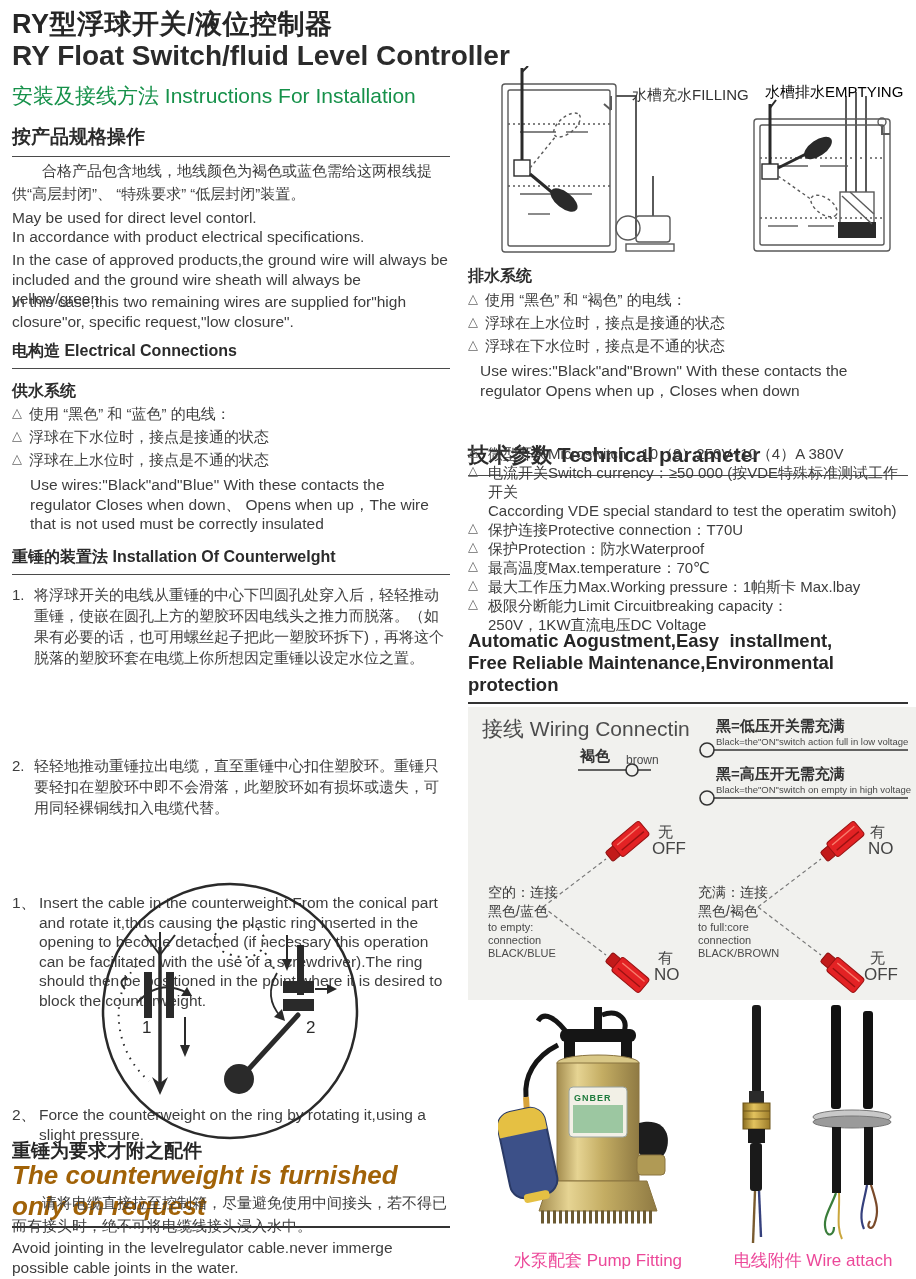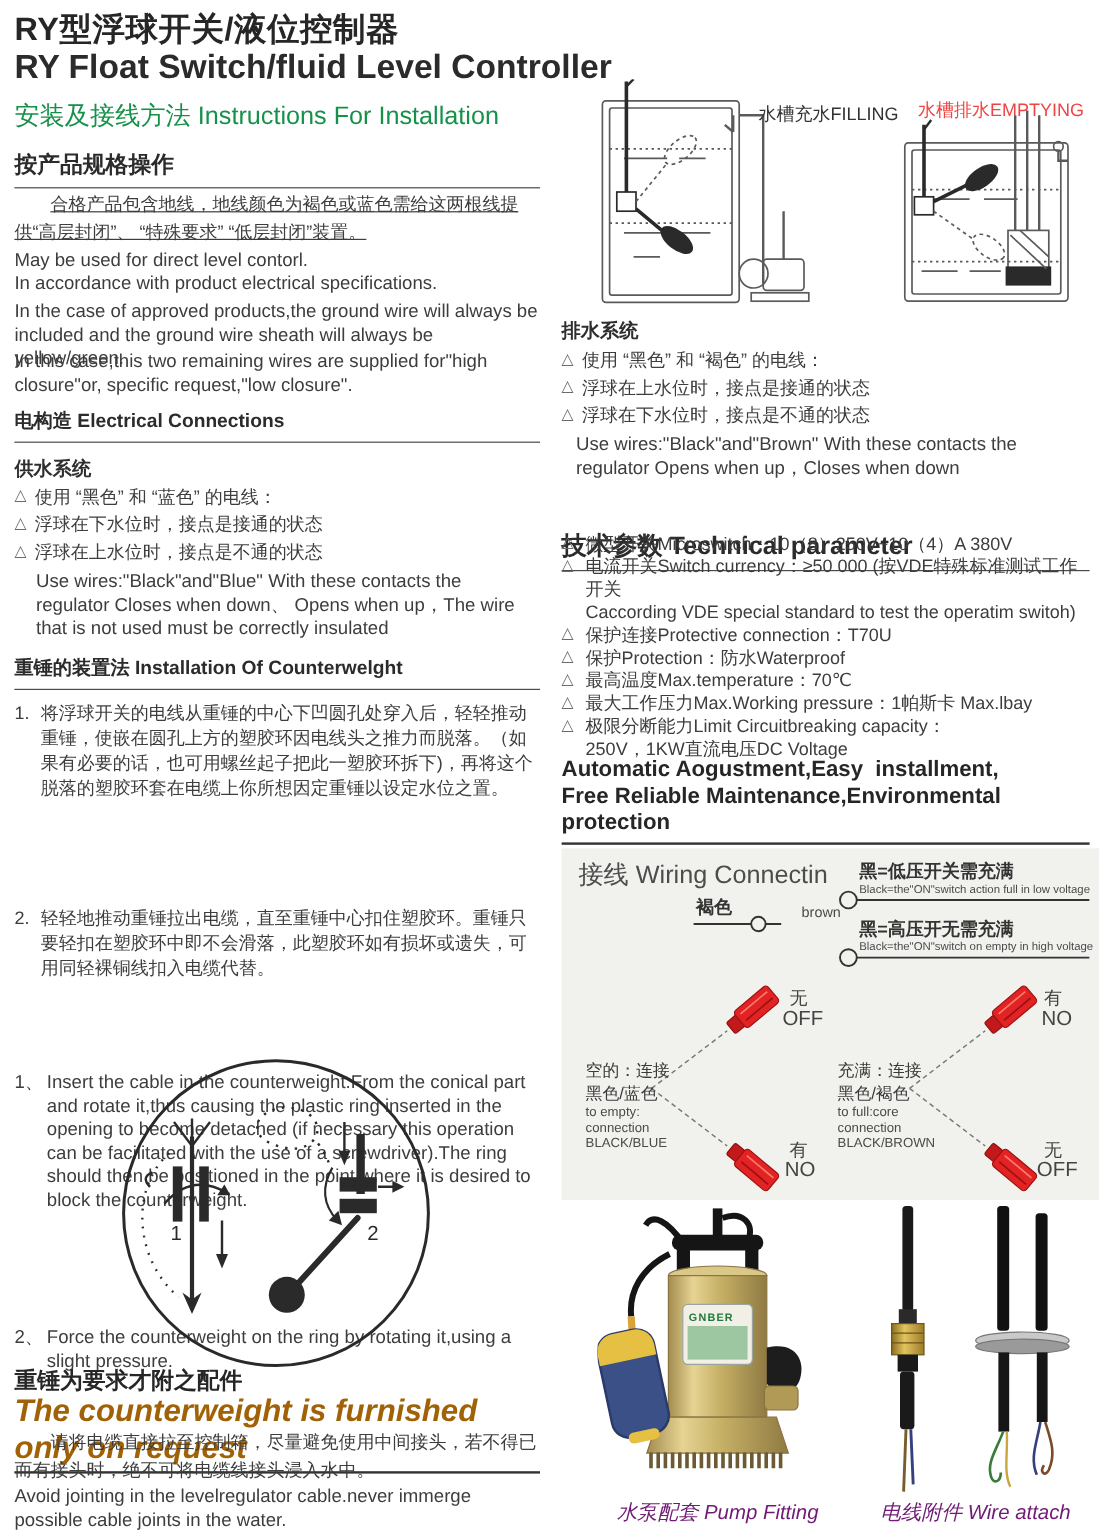--- a/index.html
+++ b/index.html
@@ -31,33 +31,33 @@
   .promo-en{font-size:18.5px;font-weight:bold;color:#262626;line-height:22px;white-space:pre-wrap;}
   .panel{position:absolute;left:0;top:707px;width:523px;height:293px;background:#f1f1ee;}
   .panel .t{position:absolute;white-space:nowrap;}
   .wire-head{font-size:21px;color:#4c4c4c;}
   .sw-cn{font-size:15px;color:#333;}
   .sw-en{font-size:9.5px;color:#4a4a4a;}
   .onoff-cn{font-size:15px;color:#444;}
   .onoff-en{font-size:17px;color:#444;}
   .grp-cn{font-size:14px;color:#3a3a3a;line-height:19px;}
   .grp-en{font-size:11px;color:#4a4a4a;line-height:13px;}
-  .caption{font-size:17px;color:#701a75;text-align:center;font-style:italic;}
+  .caption{font-size:17px;color:#ec4899;text-align:center;}
   svg{display:block;}
 </style>
 </head>
 <body>
 
 <div class="col-left">
   <div class="abs title-cn" style="left:0;top:6px;">RY型浮球开关/液位控制器</div>
   <div class="abs title-en" style="left:0;top:40px;width:520px;">RY Float Switch/fluid Level Controller</div>
   <div class="abs h-rule h19" style="left:0;top:124px;width:438px;">按产品规格操作</div>
 
   <div class="abs subtitle" style="left:0;top:82px;">安装及接线方法 Instructions For Installation</div>
-  <div class="abs cnp" style="left:0;top:160px;width:438px;text-decoration:underline;">合格产品包含地线，地线颜色为褐色或蓝色需给这两根线提供“高层封闭”、 “特殊要求” “低层封闭”装置。</div>
+  <div class="abs cnp" style="left:0;top:160px;width:438px;">合格产品包含地线，地线颜色为褐色或蓝色需给这两根线提供“高层封闭”、 “特殊要求” “低层封闭”装置。</div>
   <div class="abs enp" style="left:0;top:208px;width:438px;">May be used for direct level contorl.</div>
   <div class="abs enp" style="left:0;top:227px;width:438px;">In accordance with product electrical specifications.</div>
   <div class="abs enp" style="left:0;top:250px;width:438px;">In the case of approved products,the ground wire will always be included and the ground wire sheath will always be yellow/green.</div>
   <div class="abs enp" style="left:0;top:292px;width:438px;">In this case,this two remaining wires are supplied for"high closure"or, specific request,"low closure".</div>
 
   <div class="abs h-rule h20" style="left:0;top:341px;width:438px;">电构造 Electrical Connections</div>
   <div class="abs subhead" style="left:0;top:381px;">供水系统</div>
   <div class="abs tri-row" style="left:0;top:405px;">
     <span class="tri">△</span>
     <span>使用 “黑色” 和 “蓝色” 的电线：</span>
@@ -182,21 +182,21 @@
       <line x1="302" y1="38" x2="302" y2="100" stroke="#2a2a2a" stroke-width="3"></line>
       <path d="M 302 42 L 308 34" stroke="#2a2a2a" stroke-width="2"></path>
       <rect x="294" y="98" width="16" height="15" fill="#ffffff" stroke="#2a2a2a"></rect>
       <line x1="310" y1="102" x2="338" y2="88" stroke="#2a2a2a" stroke-width="3"></line>
       <ellipse cx="350" cy="82" rx="16" ry="8" transform="rotate(-35 350 82)" fill="#2a2a2a" stroke="none"></ellipse>
       <line x1="310" y1="110" x2="344" y2="134" stroke-dasharray="3,3"></line>
       <ellipse cx="356" cy="140" rx="15" ry="8" transform="rotate(35 356 140)" stroke-dasharray="3,3"></ellipse>
     </g>
   </svg>
   <span class="abs" style="left:164px;top:86px;font-size:15px;color:#333;">水槽充水FILLING</span>
-  <span class="abs" style="left:297px;top:83px;font-size:15px;color:#ef4444;">水槽排水EMPTYING</span>
+  <span class="abs" style="left:297px;top:83px;font-size:15px;color:#000000;">水槽排水EMPTYING</span>
 
   <div class="abs subhead" style="left:0;top:266px;">排水系统</div>
   <div class="abs tri-row" style="left:0;top:291px;">
     <span class="tri">△</span>
     <span>使用 “黑色” 和 “褐色” 的电线：</span>
   </div>
   <div class="abs tri-row" style="left:0;top:314px;">
     <span class="tri">△</span>
     <span>浮球在上水位时，接点是接通的状态</span>
   </div>
@@ -278,21 +278,21 @@
         <line x1="290" y1="200" x2="353" y2="248"></line>
       </g>
 
       <use href="#conn" transform="translate(141,150) rotate(-40)"></use>
       <use href="#conn" transform="translate(356,150) rotate(-40)"></use>
       <use href="#conn" transform="translate(141,250) rotate(40)"></use>
       <use href="#conn" transform="translate(356,250) rotate(40)"></use>
     </svg>
     <span class="t wire-head" style="left:14px;top:8px;">接线 Wiring Connectin</span>
     <span class="t sw-cn" style="left:112px;top:40px;font-weight:bold;">褐色</span>
-    <span class="t sw-en" style="left:158px;top:46px;font-size:12px;margin-left:42px;">brown</span>
+    <span class="t sw-en" style="left:158px;top:46px;font-size:12px;">brown</span>
     <span class="t sw-cn" style="left:248px;top:10px;font-weight:bold;">黑=低压开关需充满</span>
     <span class="t sw-en" style="left:248px;top:29px;">Black=the"ON"switch action full in low voltage</span>
     <span class="t sw-cn" style="left:248px;top:58px;font-weight:bold;">黑=高压开无需充满</span>
     <span class="t sw-en" style="left:248px;top:77px;">Black=the"ON"switch on empty in high voltage</span>
 
     <span class="t onoff-cn" style="left:190px;top:116px;">无</span>
     <span class="t onoff-en" style="left:184px;top:132px;">OFF</span>
     <span class="t onoff-cn" style="left:190px;top:242px;">有</span>
     <span class="t onoff-en" style="left:186px;top:258px;">NO</span>
     <span class="t grp-cn" style="left:20px;top:176px;">空的：连接</span>

